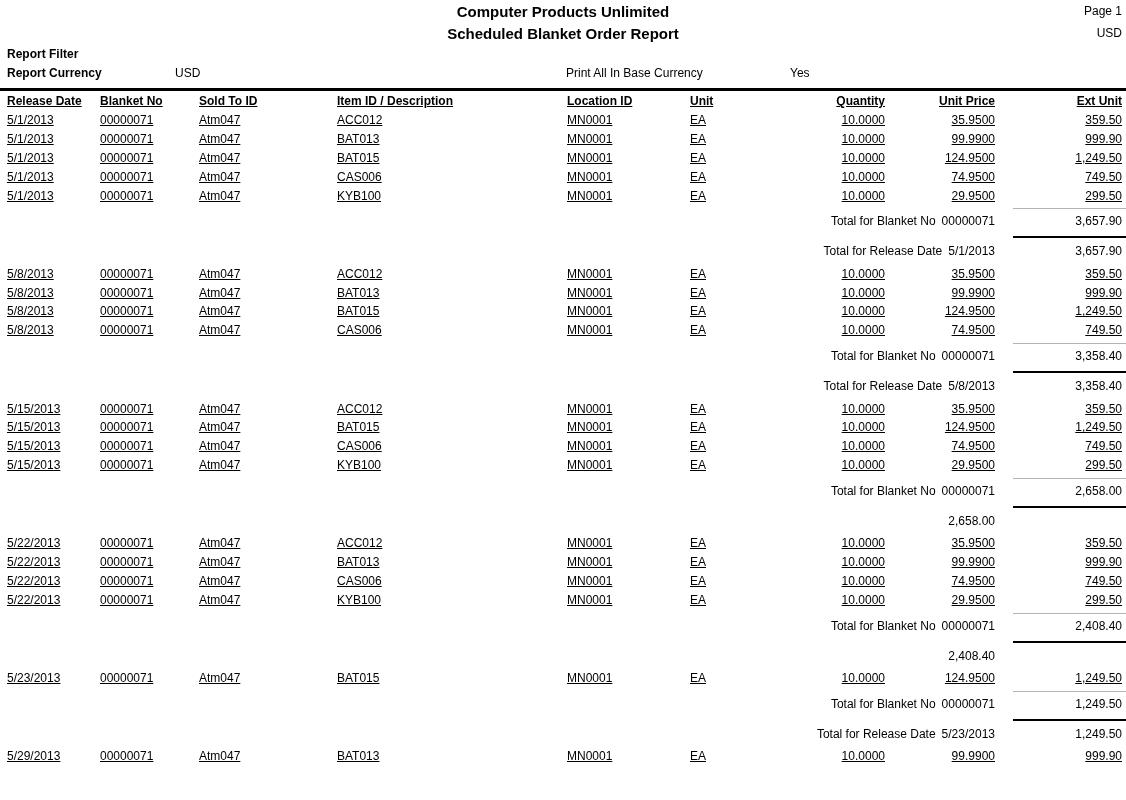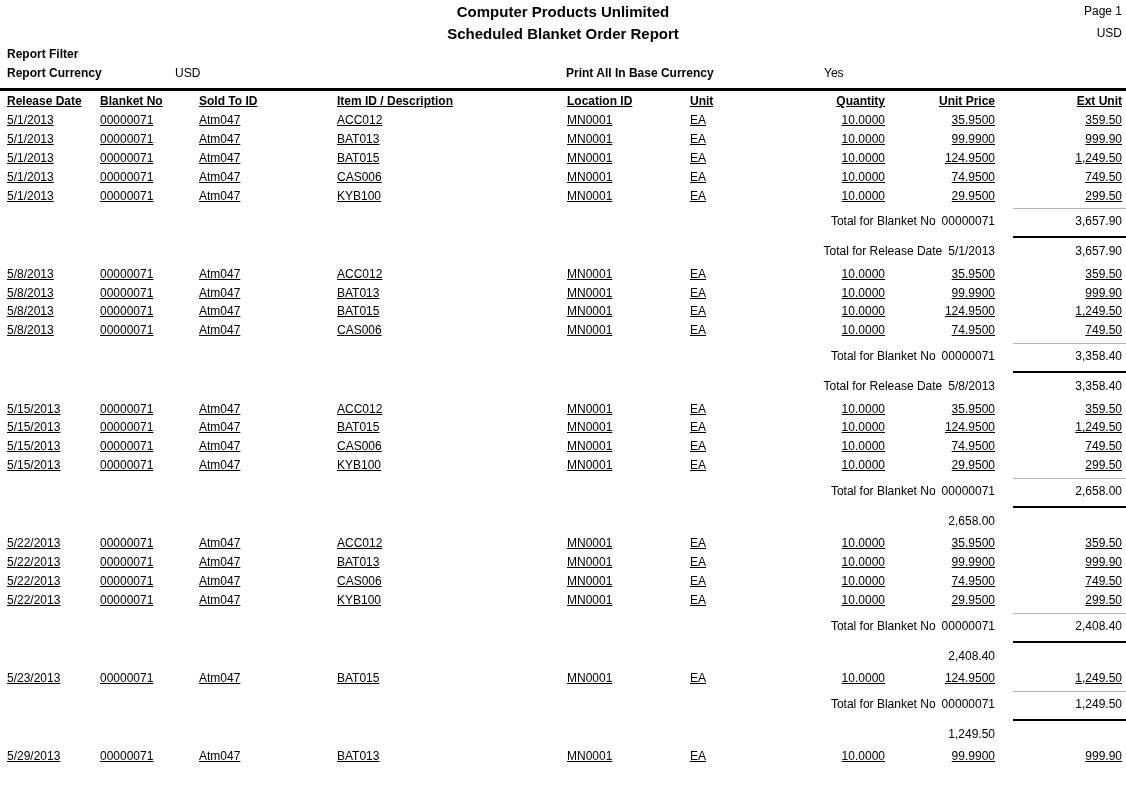--- a/index.html
+++ b/index.html
@@ -16,22 +16,22 @@
   
   .report-header { position: relative; height: 91px; }
   .title-line { position: absolute; left: 0; width: 1126px; text-align: center; font-weight: bold; font-size: 15px; }
   .title-1 { top: 3px; }
   .title-2 { top: 25px; }
   .page-label { position: absolute; right: 4px; top: 4px; }
   .page-currency { position: absolute; right: 4px; top: 26px; }
   .filter-heading { position: absolute; left: 7px; top: 47px; font-weight: bold; }
   .filter-rc-label { position: absolute; left: 7px; top: 66px; font-weight: bold; }
   .filter-rc-value { position: absolute; left: 175px; top: 66px; }
-  .filter-pb-label { position: absolute; left: 566px; top: 66px; font-weight: bold; }
-  .filter-pb-value { position: absolute; left: 790px; top: 66px; margin-left: 34px; }
+  .filter-pb-label { position: absolute; left: 566px; top: 66px; font-weight: normal; }
+  .filter-pb-value { position: absolute; left: 790px; top: 66px; }
   .header-rule { position: absolute; left: 0; top: 88px; width: 1126px; height: 3px; background: #000000; }
 
   
   .row, .thead-row {
     display: grid;
     grid-template-columns: 93px 99px 138px 230px 123px 70px 125px 110px 127px;
     padding: 0 9px 0 7px;
     align-items: center;
     height: 18.8px;
     text-decoration: underline;
@@ -333,20 +333,21 @@
             <div class="cell c8">124.9500</div>
             <div class="cell c9">1,249.50</div>
           </div>
           <div class="rule rule-gray"></div>
           <div class="total-row blanket-total-row">
             <div class="tlabel"><span>Total for Blanket No</span><span class="tnum">00000071</span></div>
             <div class="tval">1,249.50</div>
           </div>
           <div class="rule rule-black"></div>
           <div class="total-row release-total-row">
+            <div class="tlabel"><span>Total for Release Date</span><span class="tnum">5/23/2013</span></div>
             <div class="tval">1,249.50</div>
           </div>
         </div>
         <div class="group">
           <div class="row">
             <div class="cell c1">5/29/2013</div>
             <div class="cell c2">00000071</div>
             <div class="cell c3">Atm047</div>
             <div class="cell c4">BAT013</div>
             <div class="cell c5">MN0001</div>

